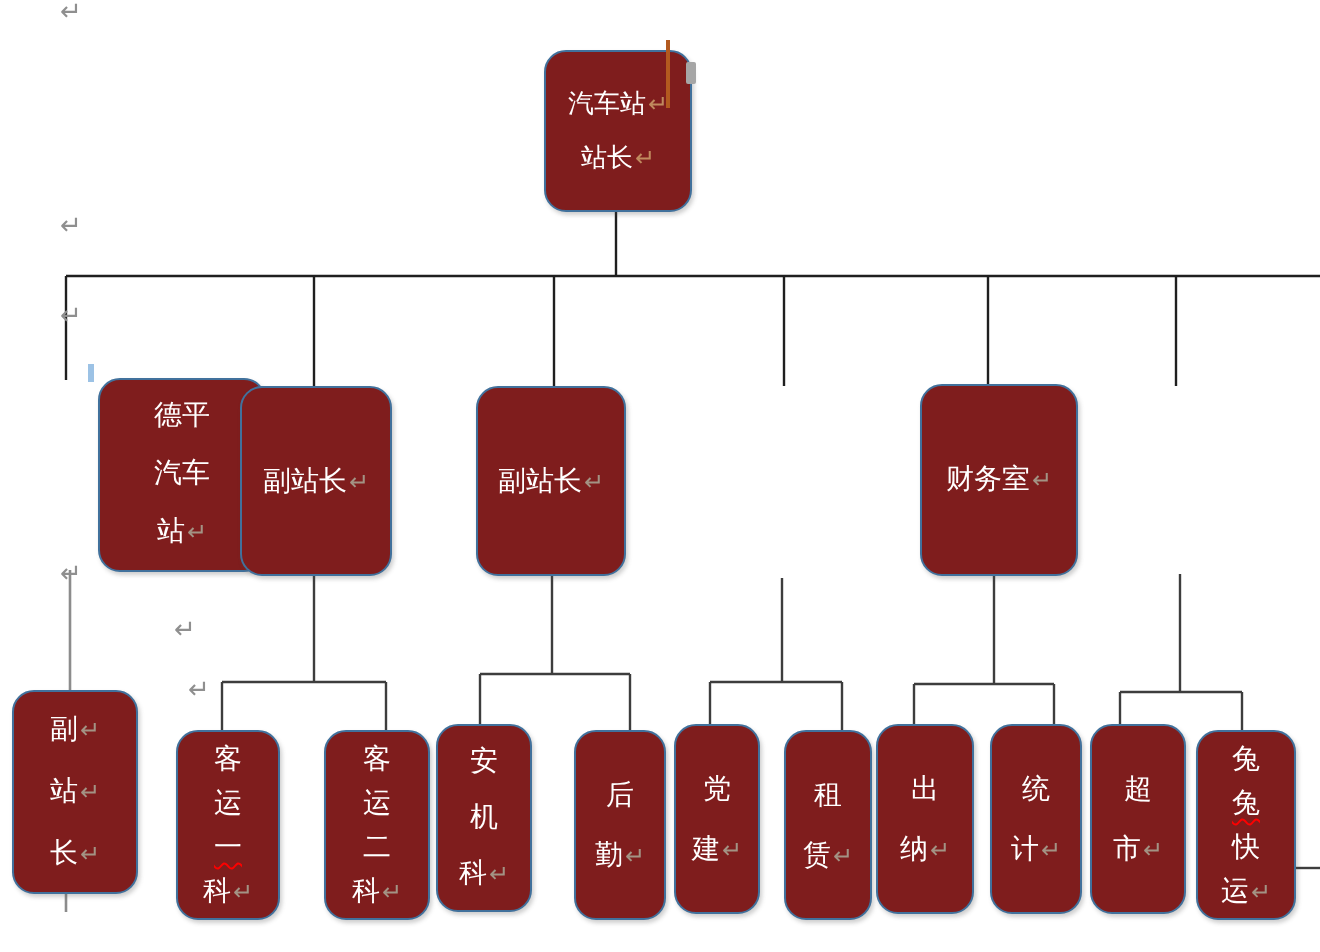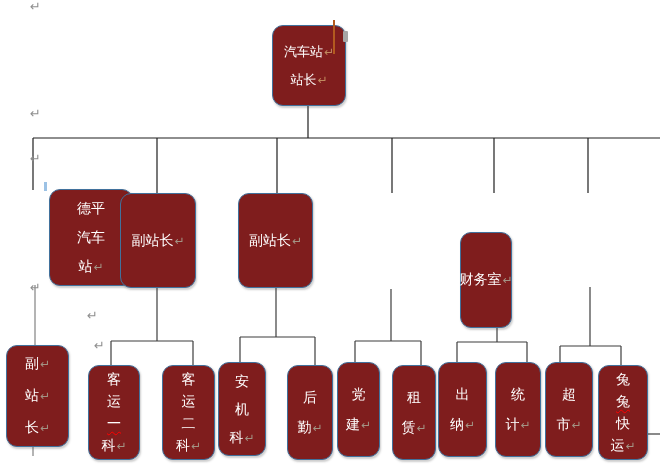--- a/index.html
+++ b/index.html
@@ -101,21 +101,21 @@
 
   <div class="box" style="left:120px;top:193px;width:76px;height:95px;">
     <span class="tl"><span>副站长</span><span class="pilcrow">↵</span></span>
   </div>
 
   <div class="box" style="left:238px;top:193px;width:75px;height:95px;">
     <span class="tl"><span>副站长</span><span class="pilcrow">↵</span></span>
   </div>
 
 
-  <div class="box" style="left:460px;top:192px;width:52px;height:96px;margin-top:40px;">
+  <div class="box" style="left:460px;top:192px;width:79px;height:96px;">
     <span class="tl"><span>财务室</span><span class="pilcrow">↵</span></span>
   </div>
 
 
   <div class="box lh31" style="left:6px;top:345px;width:63px;height:102px;">
     <span class="tl"><span>副</span><span class="pilcrow">↵</span></span>
     <span class="tl"><span>站</span><span class="pilcrow">↵</span></span>
     <span class="tl"><span>长</span><span class="pilcrow">↵</span></span>
   </div>
 

